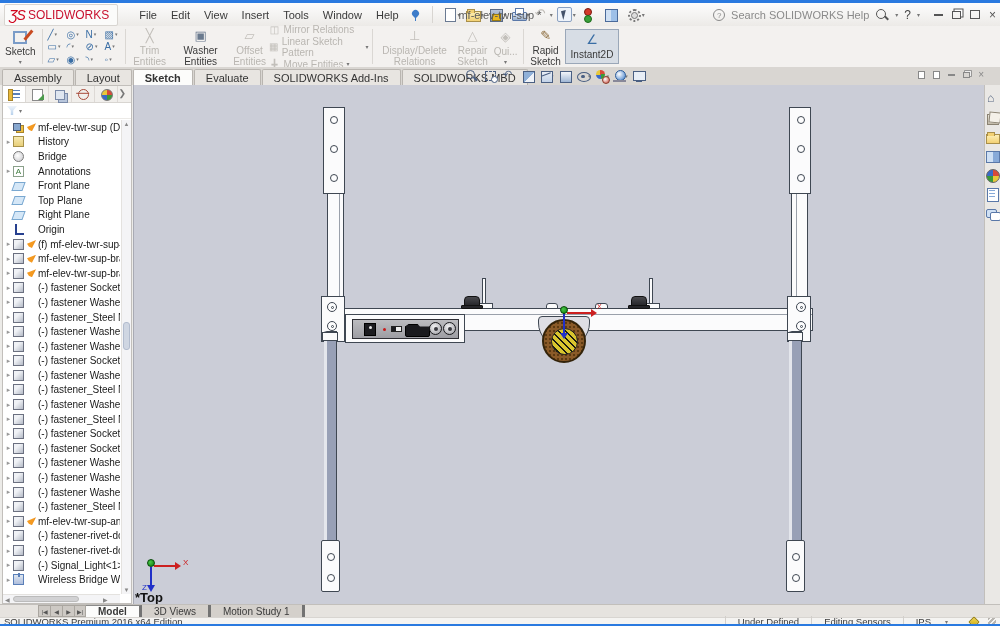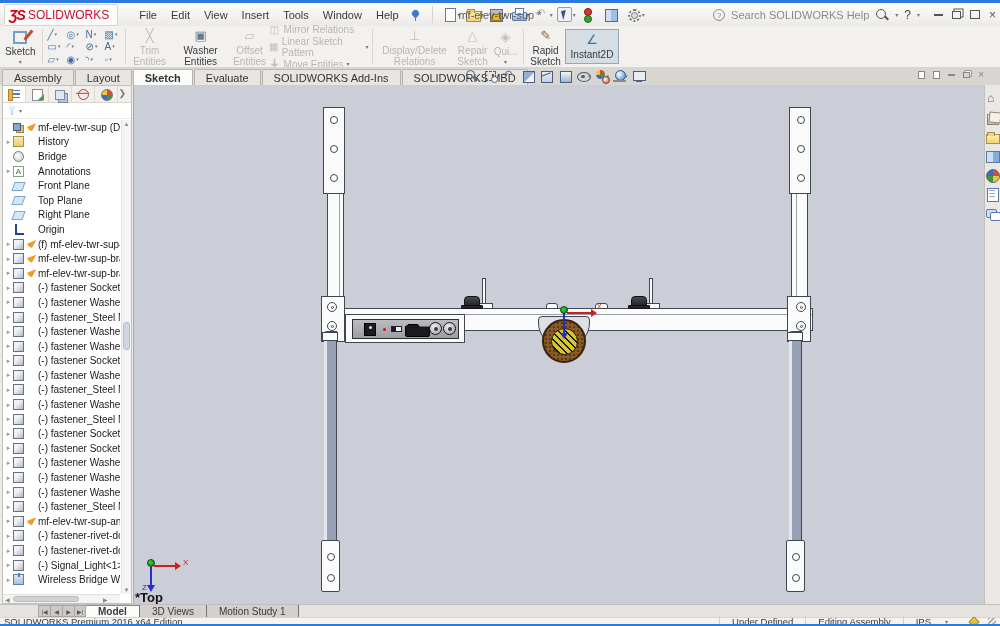--- a/index.html
+++ b/index.html
@@ -3,21 +3,21 @@
 <meta charset="utf-8">
 <style>
 *{box-sizing:border-box;margin:0;padding:0}
 html,body{width:1000px;height:626px;overflow:hidden}
 body{font-family:"Liberation Sans",sans-serif;background:#ecebe8;position:relative;font-size:11px;color:#333}
 #app{position:absolute;inset:0;width:1000px;height:626px}
 
 
 .titlebar{position:absolute;top:0;left:0;right:0;height:26px;background:linear-gradient(#fdfdfd,#eceae7);border-top:3px solid #2a7ae0;display:flex;align-items:center;padding:0 4px}
 .logo{display:flex;align-items:center;gap:3px;padding:2px 8px 2px 4px;border:1px solid #d8d5d1;border-radius:2px;background:#fbfbfa;margin-right:14px}
-.logo .mark{color:#d0021b;font-weight:bold;font-style:italic;font-size:14px;letter-spacing:-1px}
+.logo .mark{color:#d0021b;font-weight:normal;font-style:italic;font-size:14px;letter-spacing:-1px}
 .logo .brand{color:#c8102e;font-size:12px;letter-spacing:0}
 .logo .brand b{font-weight:normal}
 .menubar{display:flex;align-items:center}
 .menu{padding:3px 7px;color:#3a3a3a;cursor:default}
 .pin-icon{width:12px;height:12px;position:relative;margin:0 10px 0 4px}
 .pin-icon::before{content:"";position:absolute;left:2px;top:1px;width:7px;height:7px;background:#3d7cc9;border-radius:50% 50% 50% 0;transform:rotate(-45deg)}
 .pin-icon::after{content:"";position:absolute;left:5px;top:7px;width:1.5px;height:5px;background:#3d7cc9}
 .qat{display:flex;align-items:center;gap:2px;border-left:1px solid #d8d5d1;padding-left:8px}
 .qat-item{display:flex;align-items:center;gap:1px;padding:1px}
 .qicon{width:15px;height:15px;position:relative;display:inline-block}
@@ -168,21 +168,21 @@
 .custom-properties-icon::before{content:"";position:absolute;left:1px;top:0;width:10px;height:12px;background:#fff;border:1px solid #5a78a8}
 .custom-properties-icon::after{content:"";position:absolute;left:3px;top:2px;width:6px;height:7px;background:repeating-linear-gradient(#88aad8 0 1.4px,transparent 1.4px 3px)}
 .forum-icon::before{content:"";position:absolute;left:0;top:2px;width:9px;height:7px;background:#cfe0f4;border:1px solid #5a78a8;border-radius:2px}
 .forum-icon::after{content:"";position:absolute;left:4px;top:5px;width:9px;height:7px;background:#fff;border:1px solid #5a78a8;border-radius:2px}
 
 
 .tabsrow{position:absolute;left:0;right:0;top:604px;height:13px;background:#e6e3df;border-top:1px solid #c2bfbb;display:flex;align-items:stretch;font-size:10px}
 .navbtns{display:flex;margin-left:38px}
 .navbtn{width:12px;display:flex;align-items:center;justify-content:center;background:#cdc9c4;border:1px solid #aaa6a0;border-right:none;font-size:6px;color:#555}
 .navbtn:last-child{border-right:1px solid #aaa6a0}
-.btab{padding:0 12px;display:flex;align-items:center;background:#d4d0cb;border-right:1px solid #737373;color:#3a3a3a}
+.btab{padding:0 12px;display:flex;align-items:center;background:#d4d0cb;border-right:3px solid #737373;color:#3a3a3a}
 .btab.active{background:#fcfcfb;font-weight:bold;border-top:1px solid #8a8a8a}
 .statusbar{position:absolute;left:0;right:0;top:617px;height:7px;background:#f5f4f2;border-top:1px solid #d8d5d1;font-size:9.5px;color:#3a3a3a}
 .statusbar .edition{position:absolute;left:4px;top:-2px}
 .status-right{position:absolute;right:4px;top:-2px;display:flex;align-items:center;gap:0}
 .sseg{padding:0 12px;border-left:1px solid #d2cfcb}
 .units{display:flex;align-items:center;gap:14px;padding:0 12px;border-left:1px solid #d2cfcb}
 .tag-icon{width:8px;height:8px;background:linear-gradient(135deg,#f2d84a,#caa818);border:1px solid #9a8210;border-radius:1px;transform:rotate(45deg);margin:0 10px}
 .grip{width:8px;height:8px;background:repeating-linear-gradient(135deg,#b8b5b0 0 1.5px,transparent 1.5px 3.5px)}
 .bottomedge{position:absolute;left:0;right:0;bottom:0;height:2px;background:#2a7ae0}
 </style>
@@ -798,21 +798,21 @@
     <span class="btab active">Model</span>
         <span class="btab">3D Views</span>
         <span class="btab">Motion Study 1</span>
       </div>
   </div>
 
   <div class="statusbar">
     <span class="edition">SOLIDWORKS Premium 2016 x64 Edition</span>
     <div class="status-right">
       <span class="sseg">Under Defined</span>
-      <span class="sseg">Editing Assembly</span>
+      <span class="sseg">Editing Sensors</span>
       <span class="units">
           <span>IPS</span>
           <span class="caret">▾</span>
         </span>
       <span class="tag-icon"></span>
       <span class="grip"></span>
     </div>
   </div>
   <div class="bottomedge"></div>
 </div>

